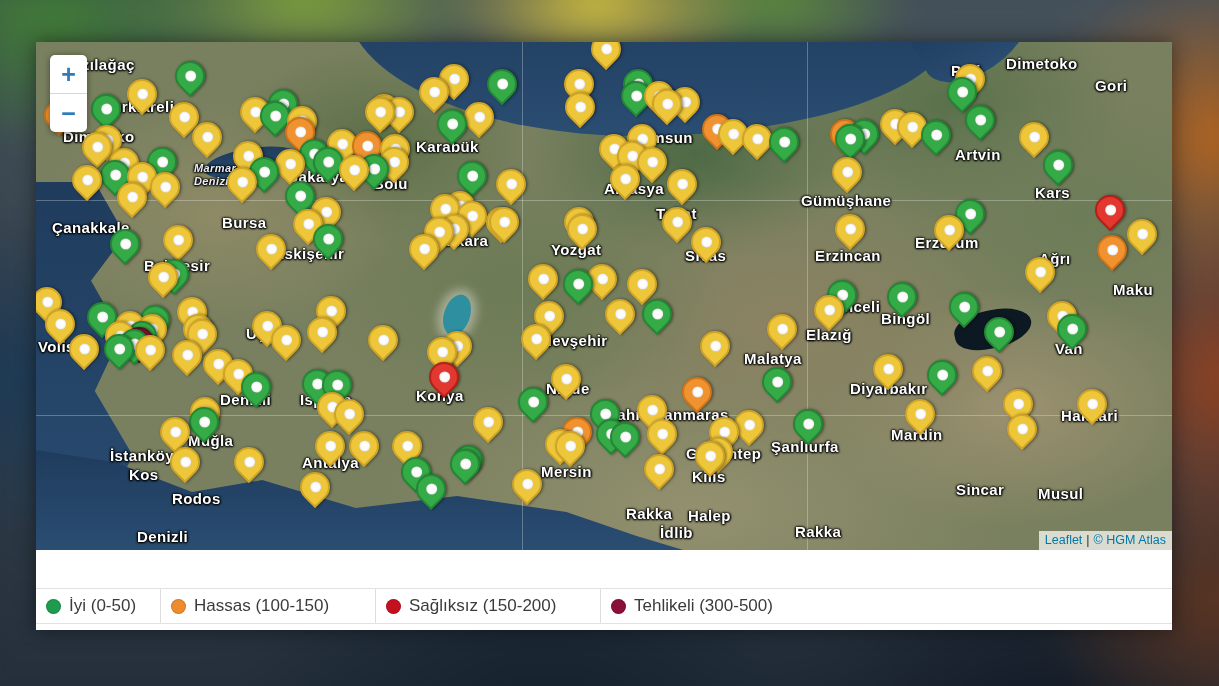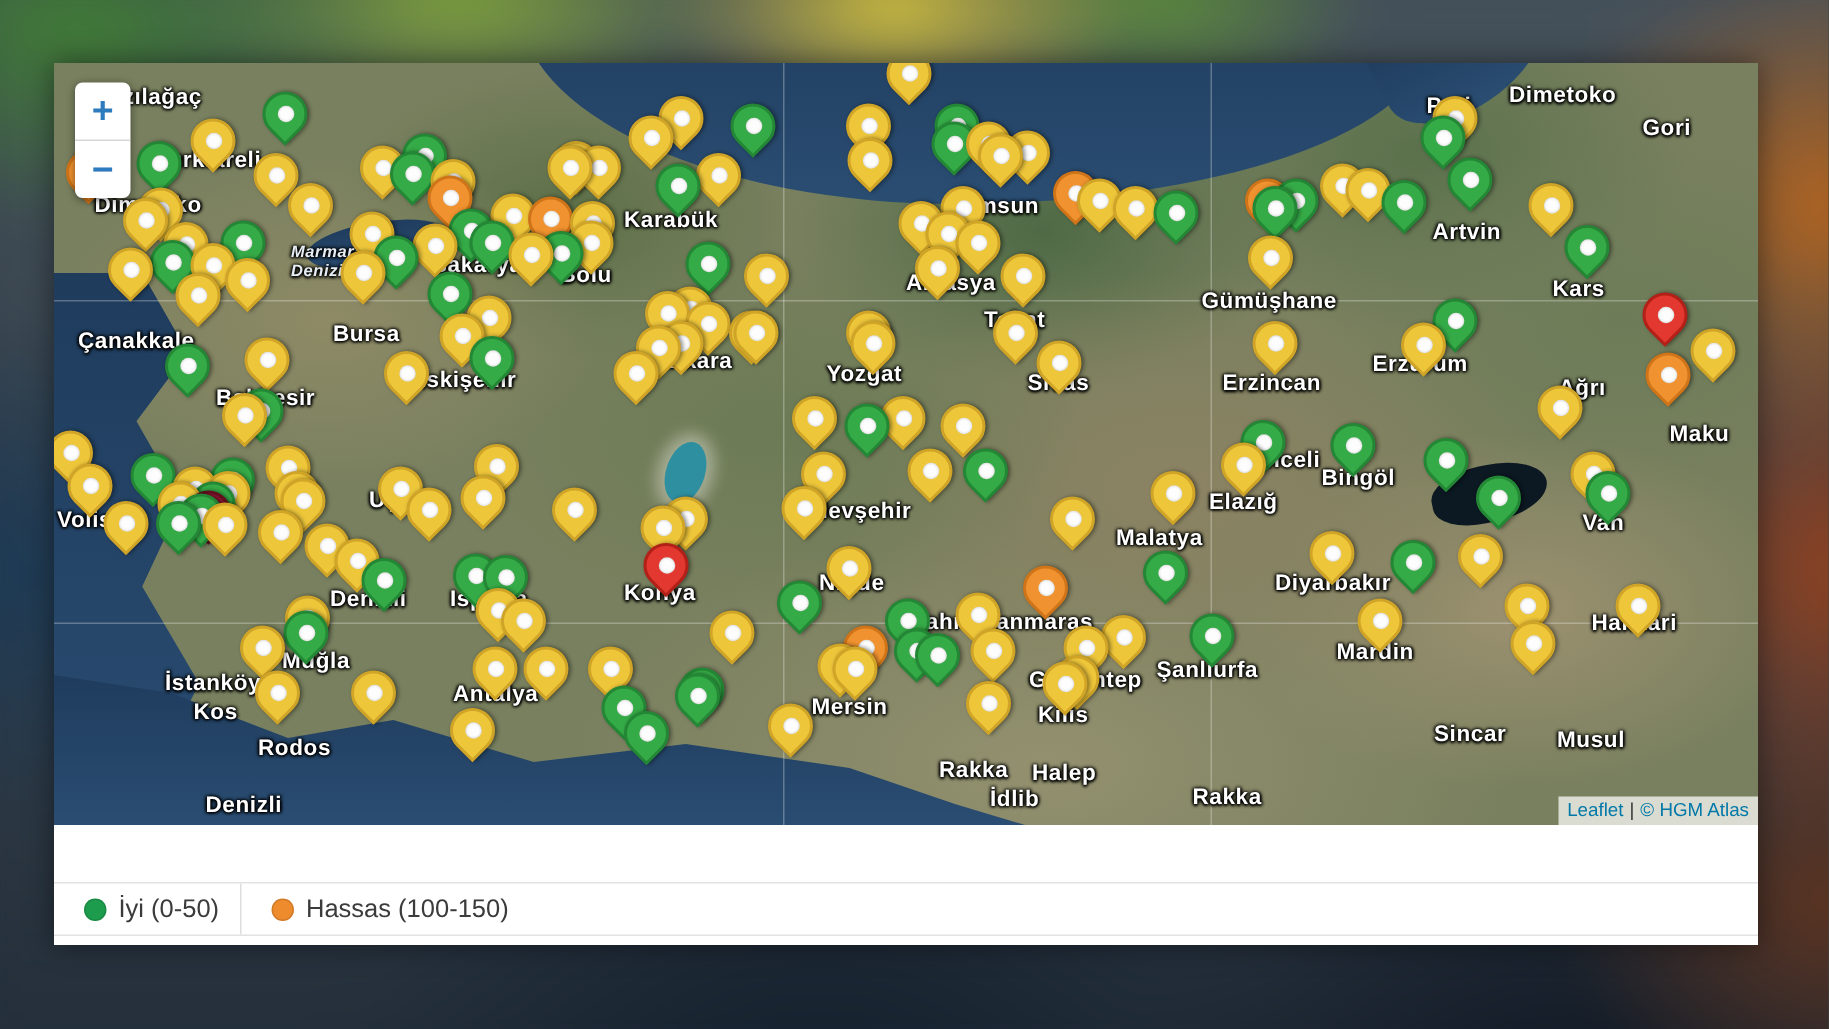--- a/index.html
+++ b/index.html
@@ -77,21 +77,21 @@
   
   #attrib{position:absolute;right:0;bottom:0;z-index:10;background:rgba(255,255,255,.72);
     padding:2px 6px 3px 6px;font-size:12.5px;color:#333;}
   #attrib a{color:#0078A8;text-decoration:none;cursor:pointer;}
   #attrib .sep{margin:0 4px;color:#333;}
   
   #legend{position:absolute;left:0;top:546px;width:1136px;height:36px;
     display:flex;border-top:1px solid #e2e2e2;border-bottom:1px solid #e2e2e2;
     background:#fff;box-sizing:border-box;}
   .lgitem{display:flex;align-items:center;box-sizing:border-box;
-    padding-left:20px;border-left:1px solid #ddd;height:100%;}
+    padding-left:10px;border-left:1px solid #ddd;height:100%;}
   .lgitem:first-child{border-left:none;}
   .lgdot{width:15px;height:15px;border-radius:50%;margin-right:8px;flex:0 0 auto;
     box-shadow:inset 0 0 0 1px rgba(0,0,0,.12);}
   .lgtext{font-size:17px;color:#3b3b3b;white-space:nowrap;}
 </style>
 </head>
 <body>
 
 <div id="stage">
   <div id="bg"></div>
@@ -377,15 +377,23 @@
 
     <div id="legend">
         <div class="lgitem" style="width: 124px;">
           <span class="lgdot" style="background: rgb(29, 156, 77);"></span>
           <span class="lgtext">İyi (0-50)</span>
         </div>
         <div class="lgitem" style="width: 215px;">
           <span class="lgdot" style="background: rgb(238, 139, 45);"></span>
           <span class="lgtext">Hassas (100-150)</span>
         </div>
+        <div class="lgitem" style="width: 225px;">
+          <span class="lgdot" style="background: rgb(197, 16, 31);"></span>
+          <span class="lgtext">Sağlıksız (150-200)</span>
+        </div>
+        <div class="lgitem" style="width: 222px;">
+          <span class="lgdot" style="background: rgb(138, 16, 56);"></span>
+          <span class="lgtext">Tehlikeli (300-500)</span>
+        </div>
       </div>
   </div>
 </div>
 
 </body></html>

